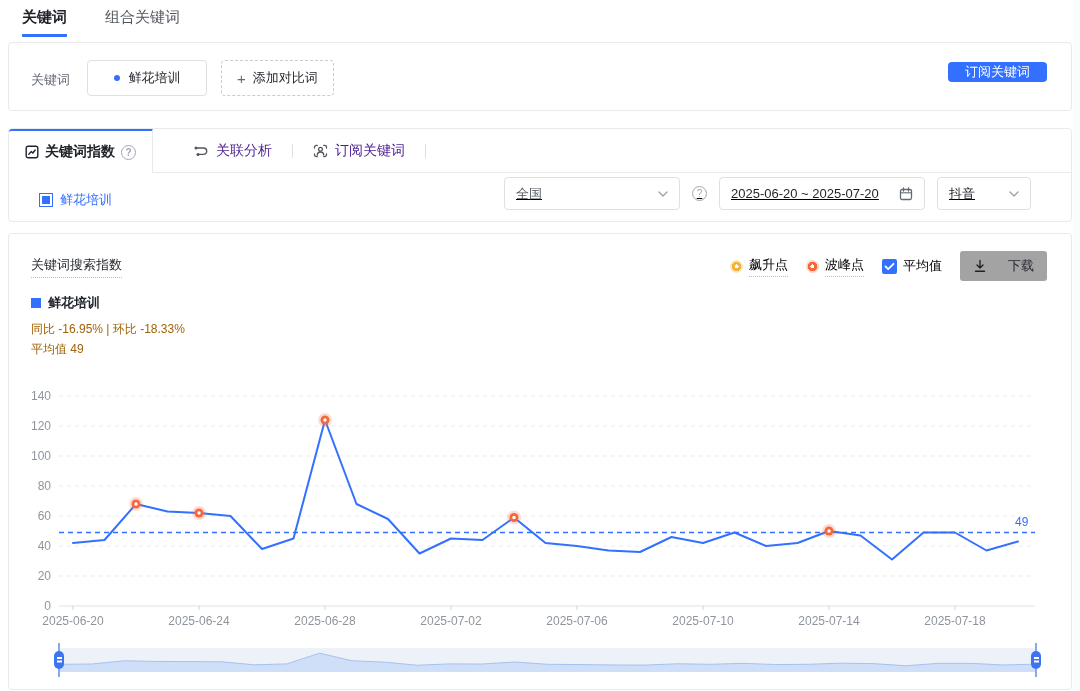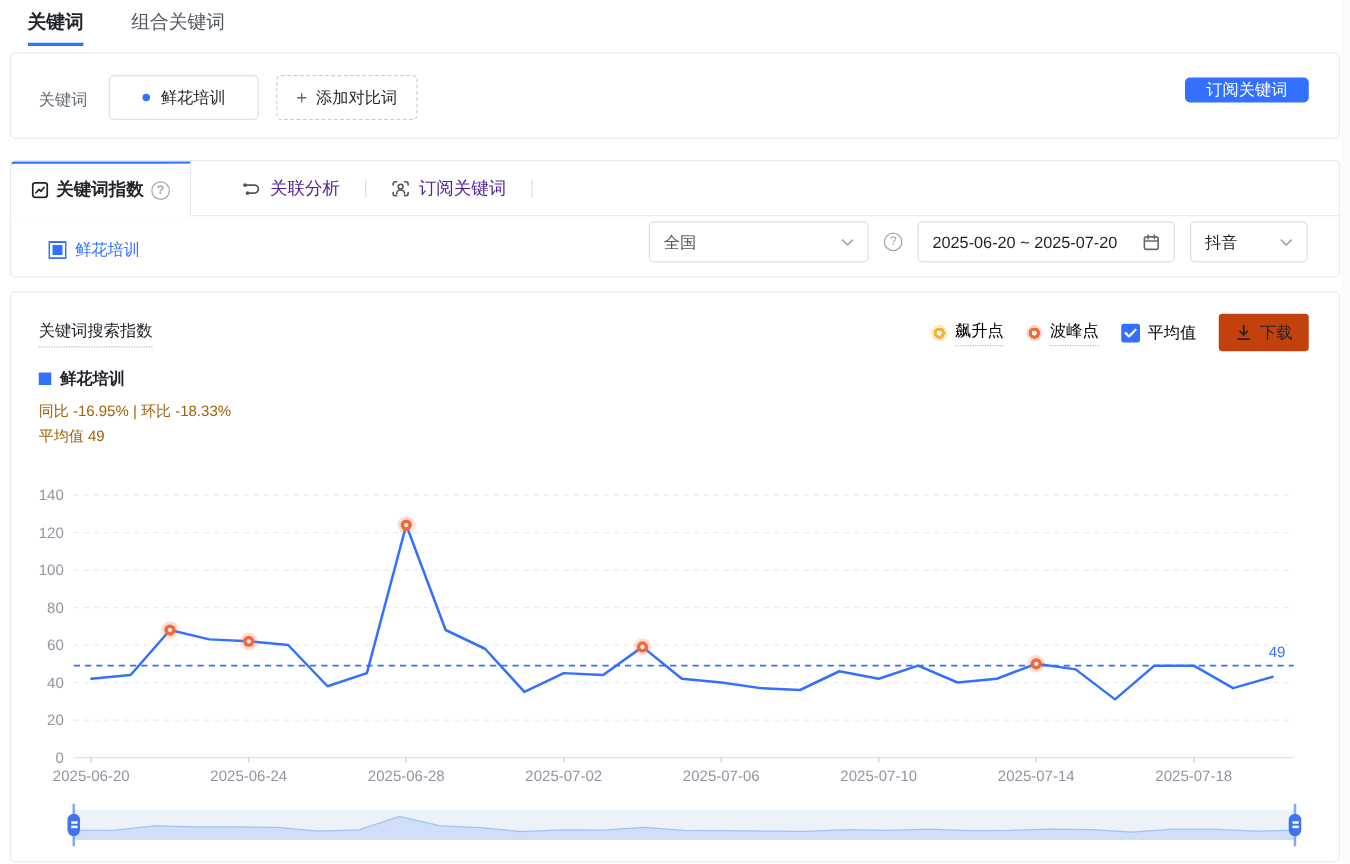--- a/index.html
+++ b/index.html
@@ -33,39 +33,39 @@
                 margin-bottom:-1px; font-size:14px; font-weight:700; color:#1f2329; cursor:pointer; }
   .tab-others { display:flex; align-items:center; gap:20px; margin-left:40px; }
   .tab-inactive { display:flex; align-items:center; gap:7px; font-size:14px; color:#4c1d95; cursor:pointer; }
   .tab-sep { width:1px; height:14px; background:#dcdfe3; }
   .help-circle { width:15px; height:15px; border:1px solid #a2a8b0; border-radius:50%; color:#a2a8b0; font-size:10px; line-height:13px;
                  display:flex; align-items:center; justify-content:center; cursor:pointer; }
 
   .series-toggle { position:absolute; left:30px; top:62px; display:flex; align-items:center; gap:7px; font-size:13px; color:#3370ff; cursor:pointer; }
   .series-checkbox { width:14px; height:14px; background:#3370ff; border:1px solid #3370ff; box-shadow:inset 0 0 0 2px #fff; }
 
-  .controls { position:absolute; right:25px; top:48px; display:flex; align-items:center; gap:12px; }
+  .controls { position:absolute; right:40px; top:48px; display:flex; align-items:center; gap:12px;text-decoration:underline; }
   .select { height:33px; border:1px solid #dee0e3; border-radius:4px; background:#fff; display:flex; align-items:center;
             justify-content:space-between; padding:0 11px; font-size:13px; cursor:pointer; }
   #region-select { width:176px; color:#51565d; }
   #platform-select { width:94px; color:#1f2329; }
   .date-box { width:206px; height:33px; border:1px solid #dee0e3; border-radius:4px; background:#fff; display:flex; align-items:center;
               justify-content:space-between; padding:0 11px; font-size:13px; color:#1f2329; cursor:pointer; }
 
   
   #chart-panel { top:233px; height:457px; }
   .chart-title { position:absolute; left:22px; top:22px; font-size:13px; color:#1f2329; border-bottom:1px dotted #b9bec6; padding-bottom:3px; }
   .legend { position:absolute; right:24px; top:17px; display:flex; align-items:center; gap:18px; }
   .legend-item { display:flex; align-items:center; gap:6px; font-size:13px; color:#000000; cursor:pointer; }
   .legend-item .lbl-dotted { border-bottom:1px dotted #b9bec6; padding-bottom:2px; }
   .ring-dot { width:13px; height:13px; border-radius:50%; }
   .ring-surge { background:radial-gradient(circle,#fff 0 2px,#f2b33c 2px 4.5px,rgba(242,179,60,.32) 4.5px 6.5px,rgba(242,179,60,0) 6.5px); }
   .ring-peak  { background:radial-gradient(circle,#fff 0 2px,#f4683c 2px 4.5px,rgba(244,104,60,.28) 4.5px 6.5px,rgba(244,104,60,0) 6.5px); }
   .checkbox { width:15px; height:15px; background:#3370ff; border-radius:2px; display:flex; align-items:center; justify-content:center; }
-  .dl-btn { height:30px; padding:0 13px; background:#c2410c; border:none; border-radius:3px; display:flex; align-items:center; gap:6px;
+  .dl-btn { height:30px; padding:0 13px; background:#a3a3a3; border:none; border-radius:3px; display:flex; align-items:center; gap:21px;
             font-size:13px; color:#1f2329; cursor:pointer; }
 
   .series-info { position:absolute; left:22px; top:60px; }
   .si-name { display:flex; align-items:center; gap:7px; font-size:13px; color:#1f2329; font-weight:700; }
   .si-swatch { width:10px; height:10px; background:#3370ff; }
   .si-sub { margin-top:7px; font-size:12px; color:#a16207; line-height:20px; }
 
   #main-chart-svg { position:absolute; left:0; top:145px; }
 
   #brush-band { position:absolute; left:50px; top:414px; width:977px; height:24px; background:#edf1f8; cursor:pointer; }

